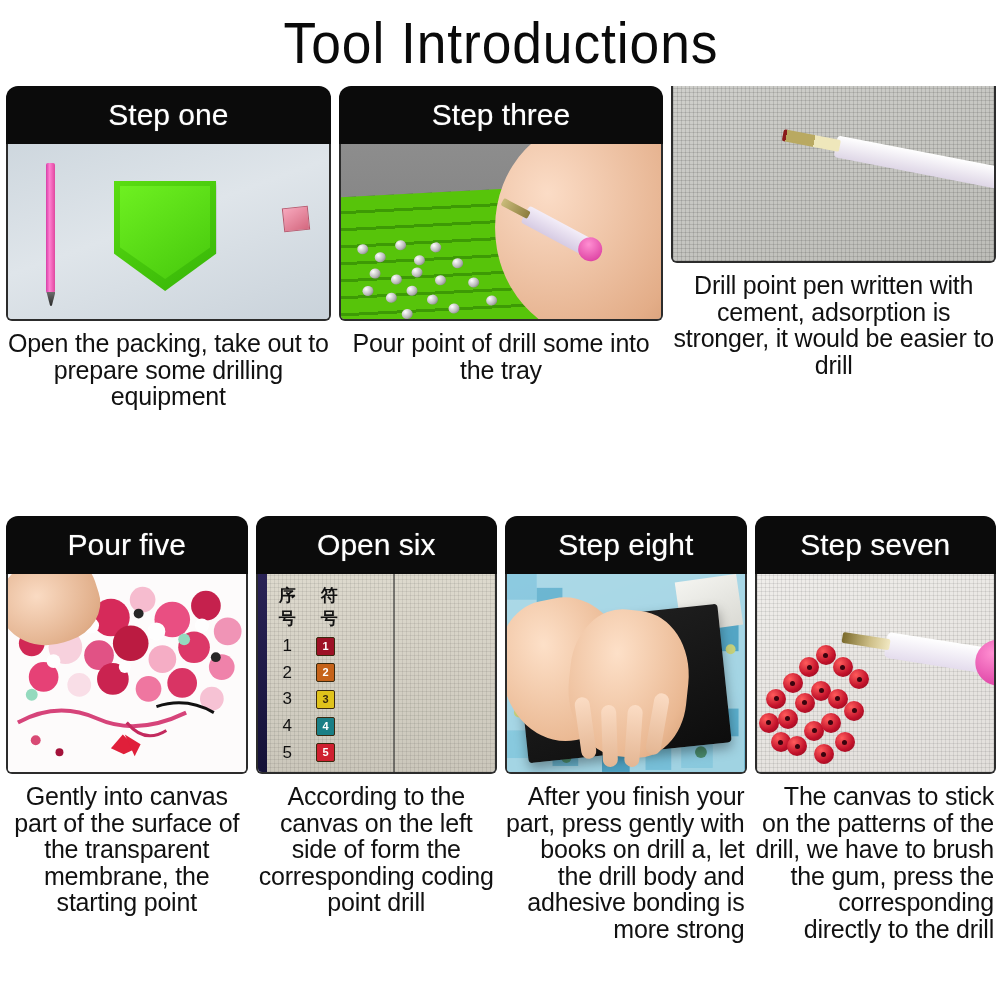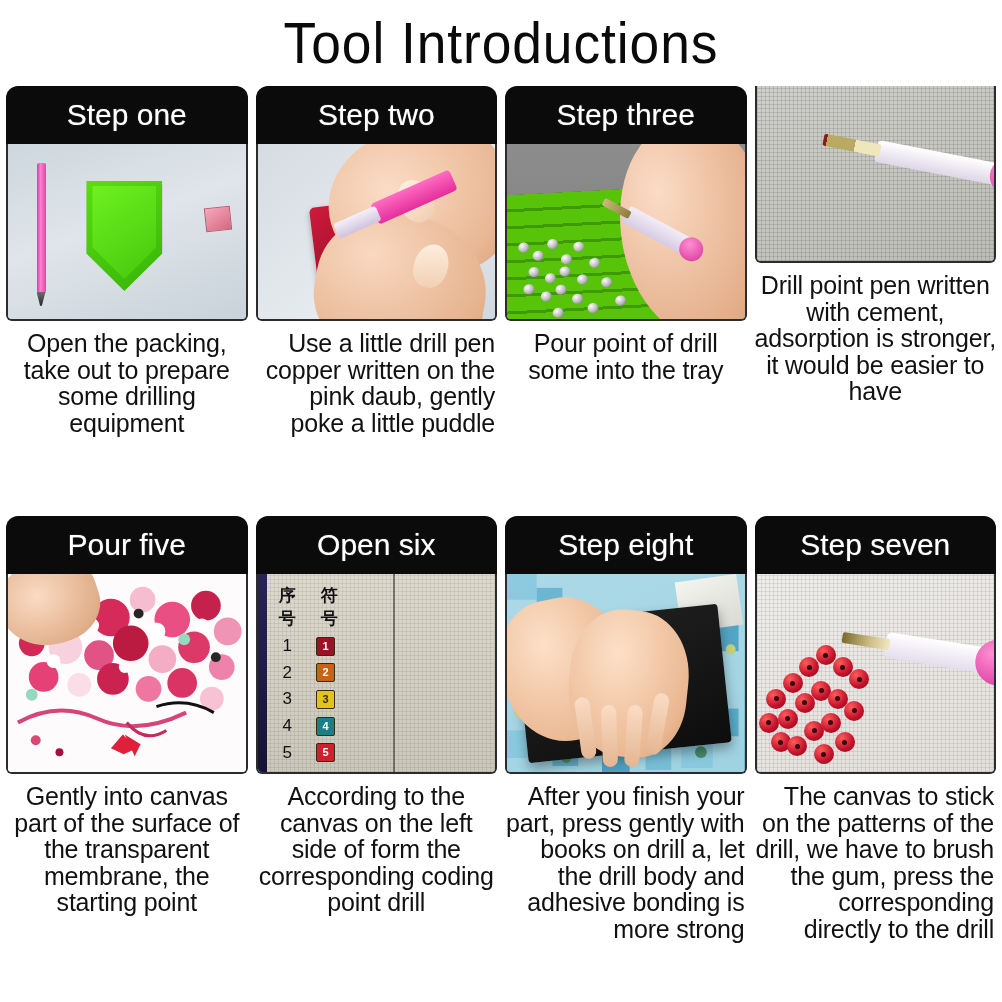--- a/index.html
+++ b/index.html
@@ -313,36 +313,20 @@
       <div class="photo">
         <div class="scene s1">
           <div class="pen"></div>
           <div class="tray"></div>
           <div class="wax"></div>
         </div>
       </div>
       <div class="cap center">Open the packing, take out to prepare some drilling equipment</div>
     </div>
 
-    <div class="card">
-      <div class="hdr">
-        <span class="hdr-txt">Step two</span>
-      </div>
-      <div class="photo">
-        <div class="scene s2">
-          <div class="wax-red"></div>
-          <div class="hand-a"></div>
-          <div class="hand-b"></div>
-          <div class="nail n1"></div>
-          <div class="nail n2"></div>
-          <div class="pen2"></div>
-        </div>
-      </div>
-      <div class="cap right">Use a little drill pen copper written on the pink daub, gently poke a little puddle</div>
-    </div>
 
     <div class="card">
       <div class="hdr">
         <span class="hdr-txt">Step three</span>
       </div>
       <div class="photo">
         <div class="scene s3">
           <div class="tray3">
             <div class="drill" style="left:8%;top:34%"></div>
               <div class="drill" style="left:14%;top:41%"></div>
@@ -369,21 +353,21 @@
       </div>
       <div class="cap center">Pour point of drill some into the tray</div>
     </div>
 
     <div class="card">
       <div class="photo">
         <div class="scene s4">
           <div class="pen4"></div>
         </div>
       </div>
-      <div class="cap center">Drill point pen written with cement, adsorption is stronger, it would be easier to have</div>
+      <div class="cap center">Drill point pen written with cement, adsorption is stronger, it would be easier to drill</div>
     </div>
 
   </div>
 
   <div class="row row2">
 
     <div class="card">
       <div class="hdr">
         <span class="hdr-txt">Pour five</span>
       </div>

